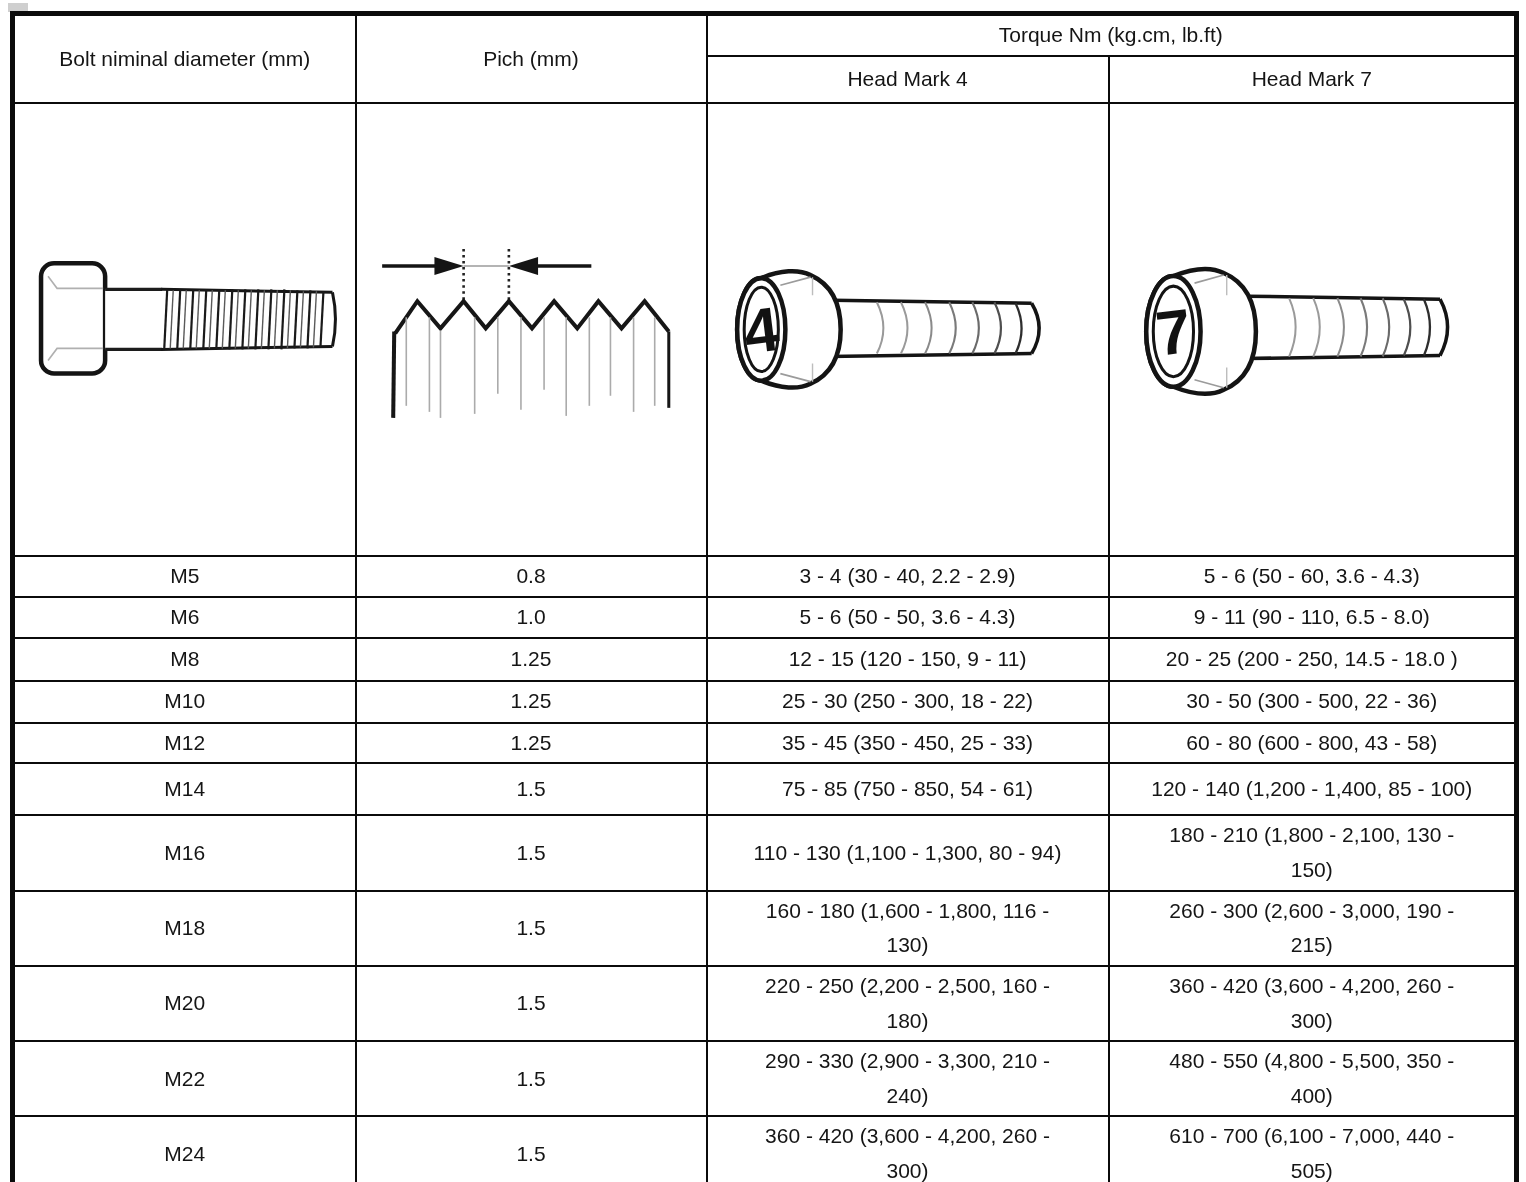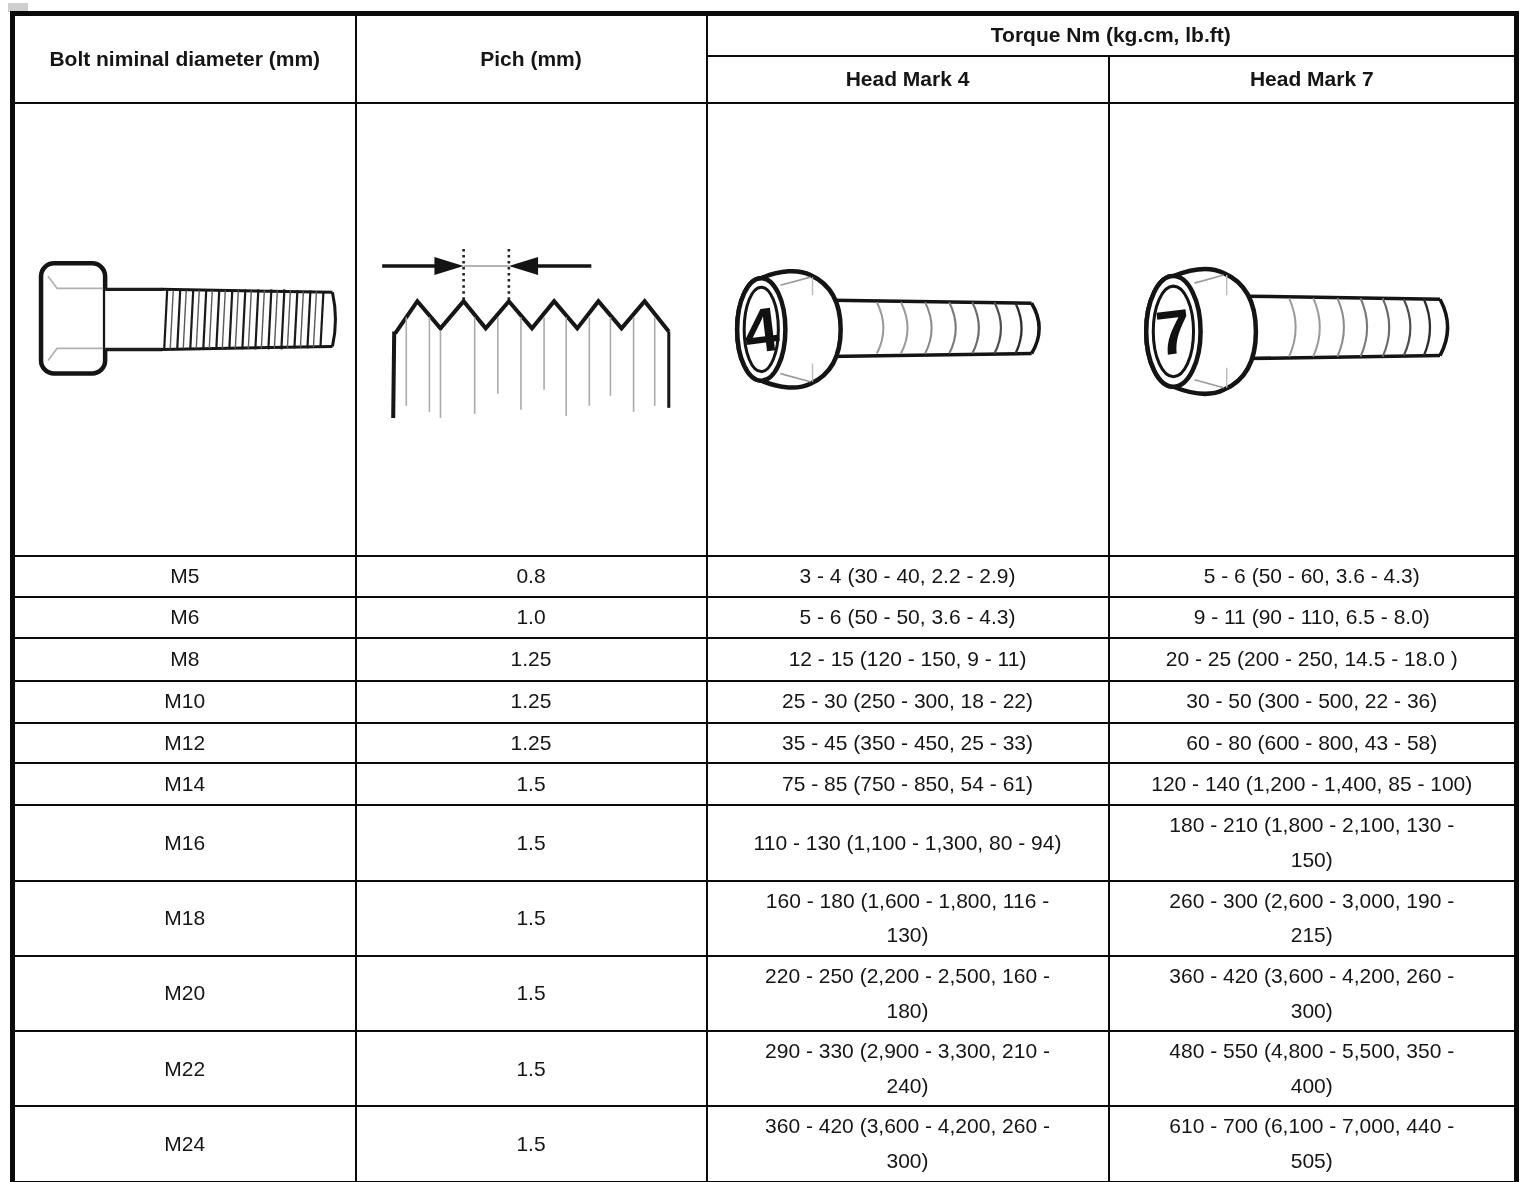--- a/index.html
+++ b/index.html
@@ -11,21 +11,21 @@
   table.spec{
     position:absolute;left:10px;top:11px;width:1504px;height:1160px;
     border-collapse:collapse;table-layout:fixed;background:#ffffff;
     border:5px solid #0b0b0b;
   }
   table.spec td{
     border:2px solid #0b0b0b;text-align:center;vertical-align:middle;
     font-size:21px;line-height:1.65;color:#151515;padding:2px 14px;
     overflow:hidden;
   }
-  td.hdr{font-weight:bold;font-size:22px;color:#0c0c0c;padding:2px 6px;}
+  td.hdr{font-weight:normal;font-size:22px;color:#0c0c0c;padding:2px 6px;}
   tr.imgrow td{padding:0;}
   .cellfig{display:block;width:100%;height:100%;}
   .torq{padding:2px 16px;}
 </style>
 </head>
 <body>
 
 <div class="page">
   <div class="artifact"></div>
 
@@ -211,21 +211,21 @@
       <td>1.25</td>
       <td class="torq">25 - 30 (250 - 300, 18 - 22)</td>
       <td class="torq">30 - 50 (300 - 500, 22 - 36)</td>
     </tr>
     <tr style="height:33px">
       <td>M12</td>
       <td>1.25</td>
       <td class="torq">35 - 45 (350 - 450, 25 - 33)</td>
       <td class="torq">60 - 80 (600 - 800, 43 - 58)</td>
     </tr>
-    <tr style="height:42px">
+    <tr style="height:52px">
       <td>M14</td>
       <td>1.5</td>
       <td class="torq" style="padding:2px 0">75 - 85 (750 - 850, 54 - 61)</td>
       <td class="torq" style="padding:2px 4px">120 - 140 (1,200 - 1,400, 85 - 100)</td>
     </tr>
     <tr style="height:72px">
       <td>M16</td>
       <td>1.5</td>
       <td class="torq" style="padding:2px 10px">110 - 130 (1,100 - 1,300, 80 - 94)</td>
       <td class="torq" style="padding:2px 40px">180 - 210 (1,800 - 2,100, 130 - 150)</td>

